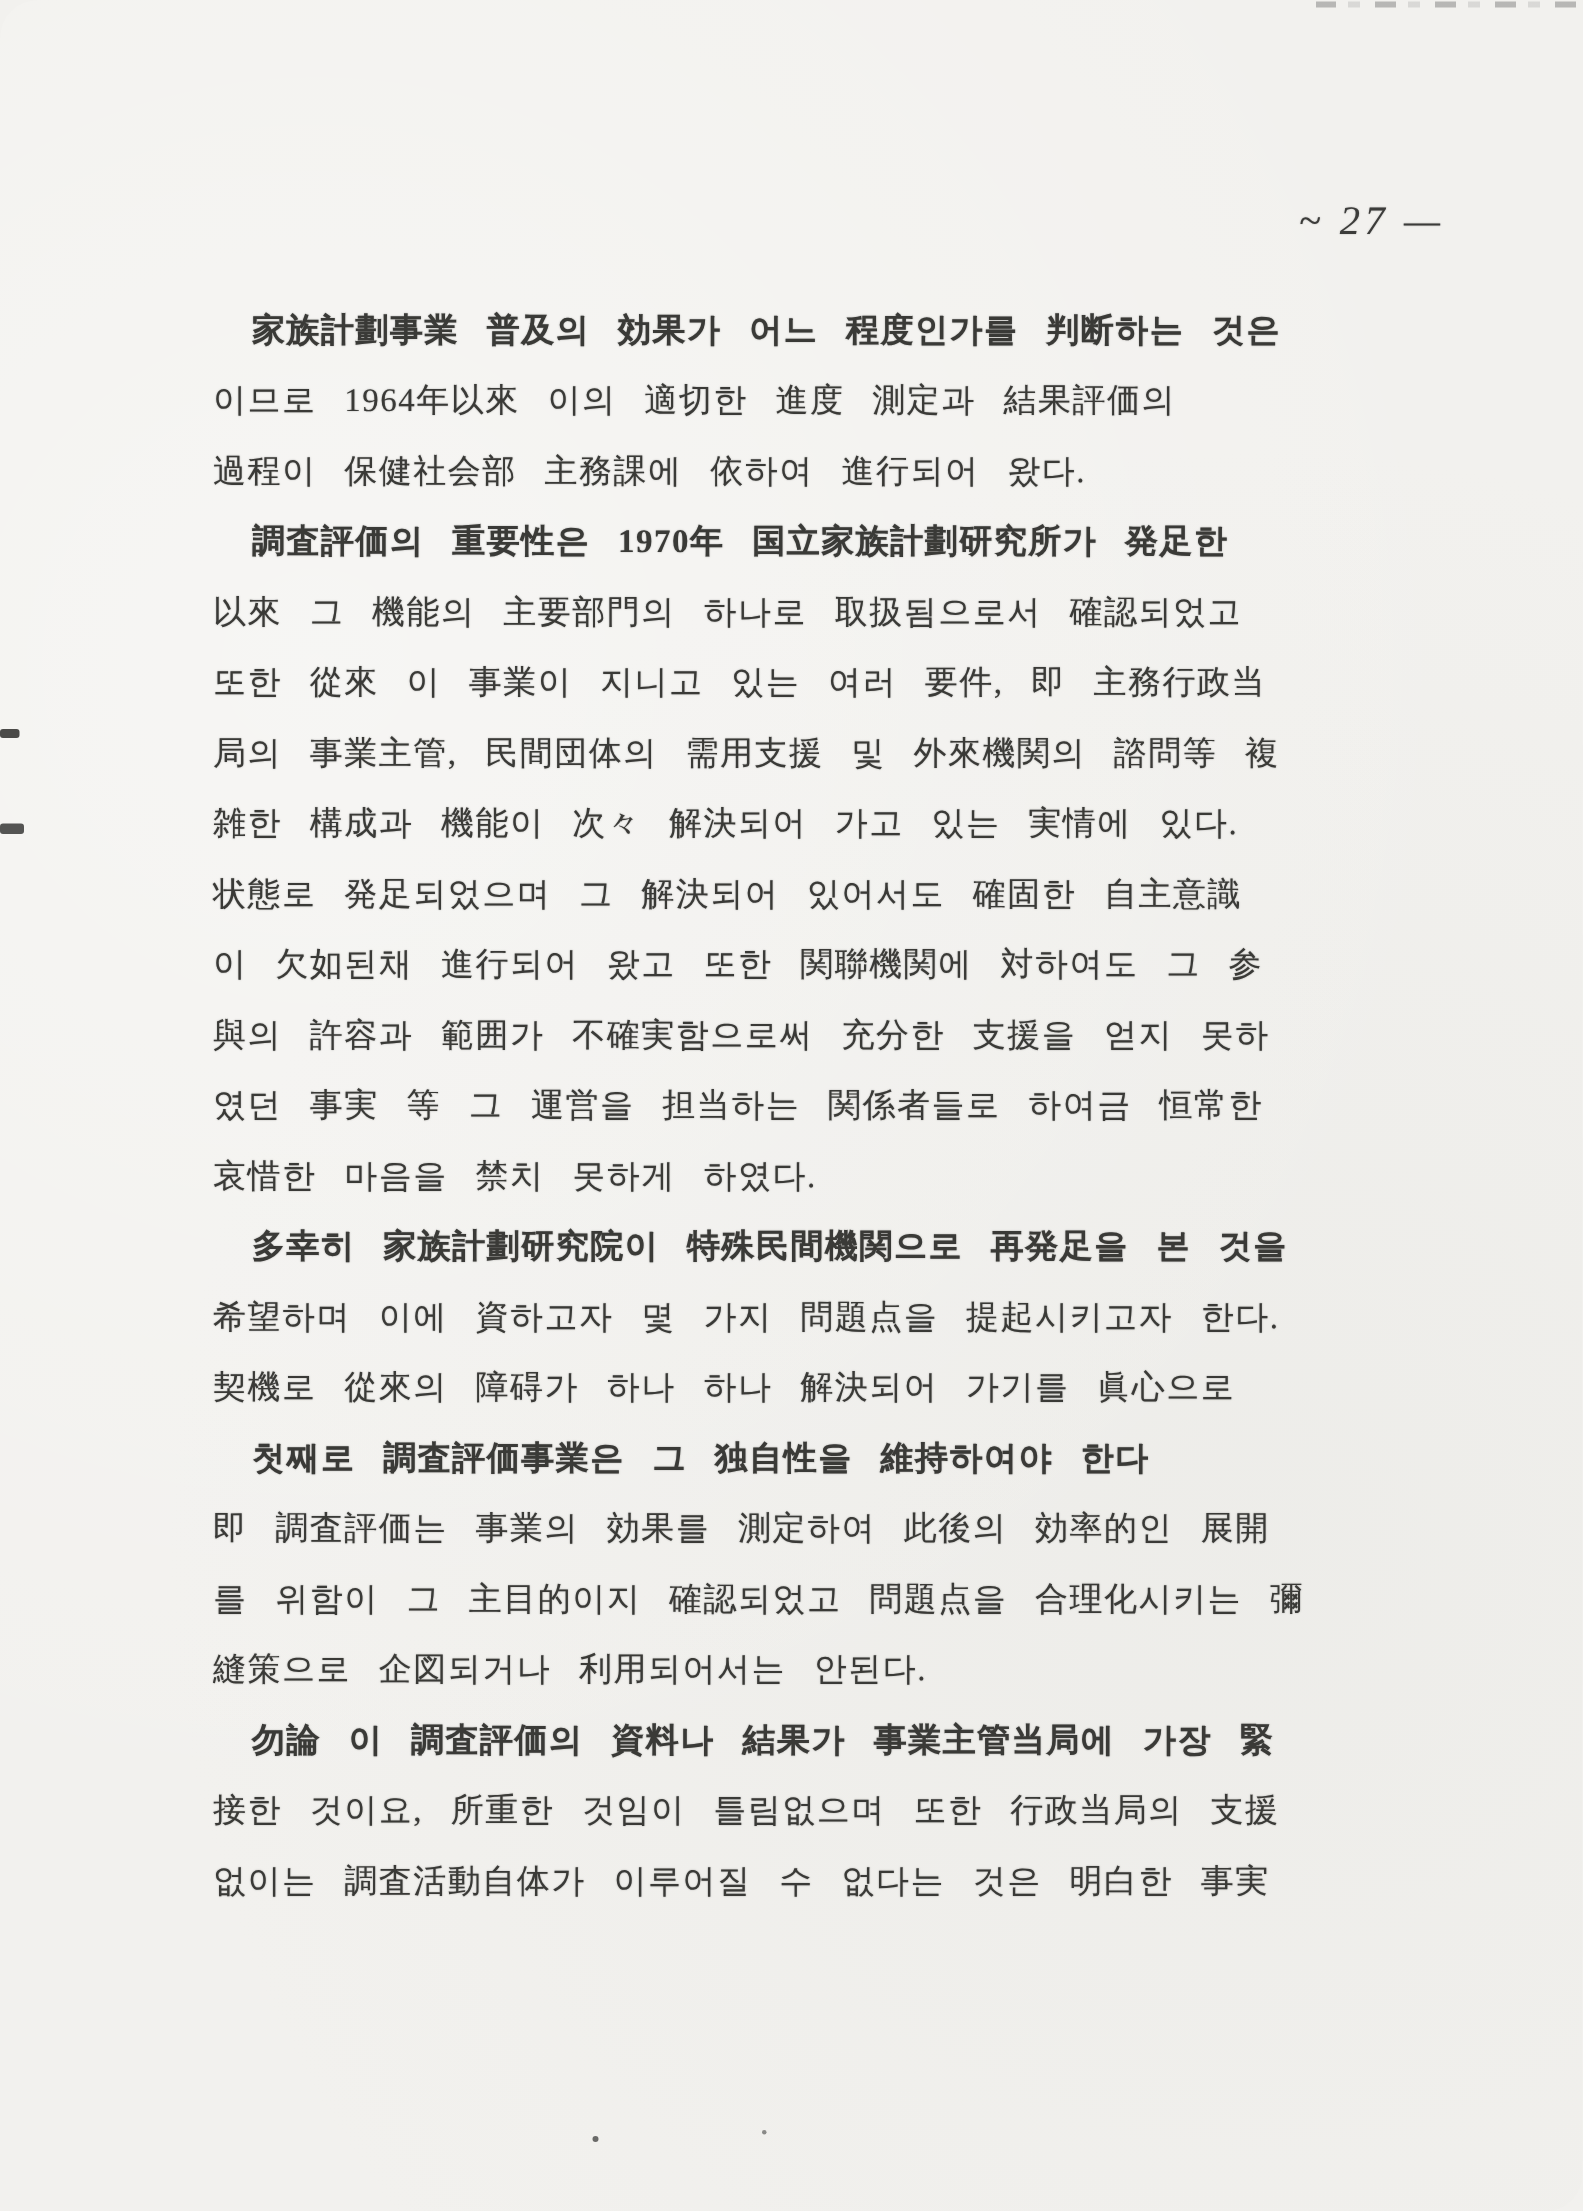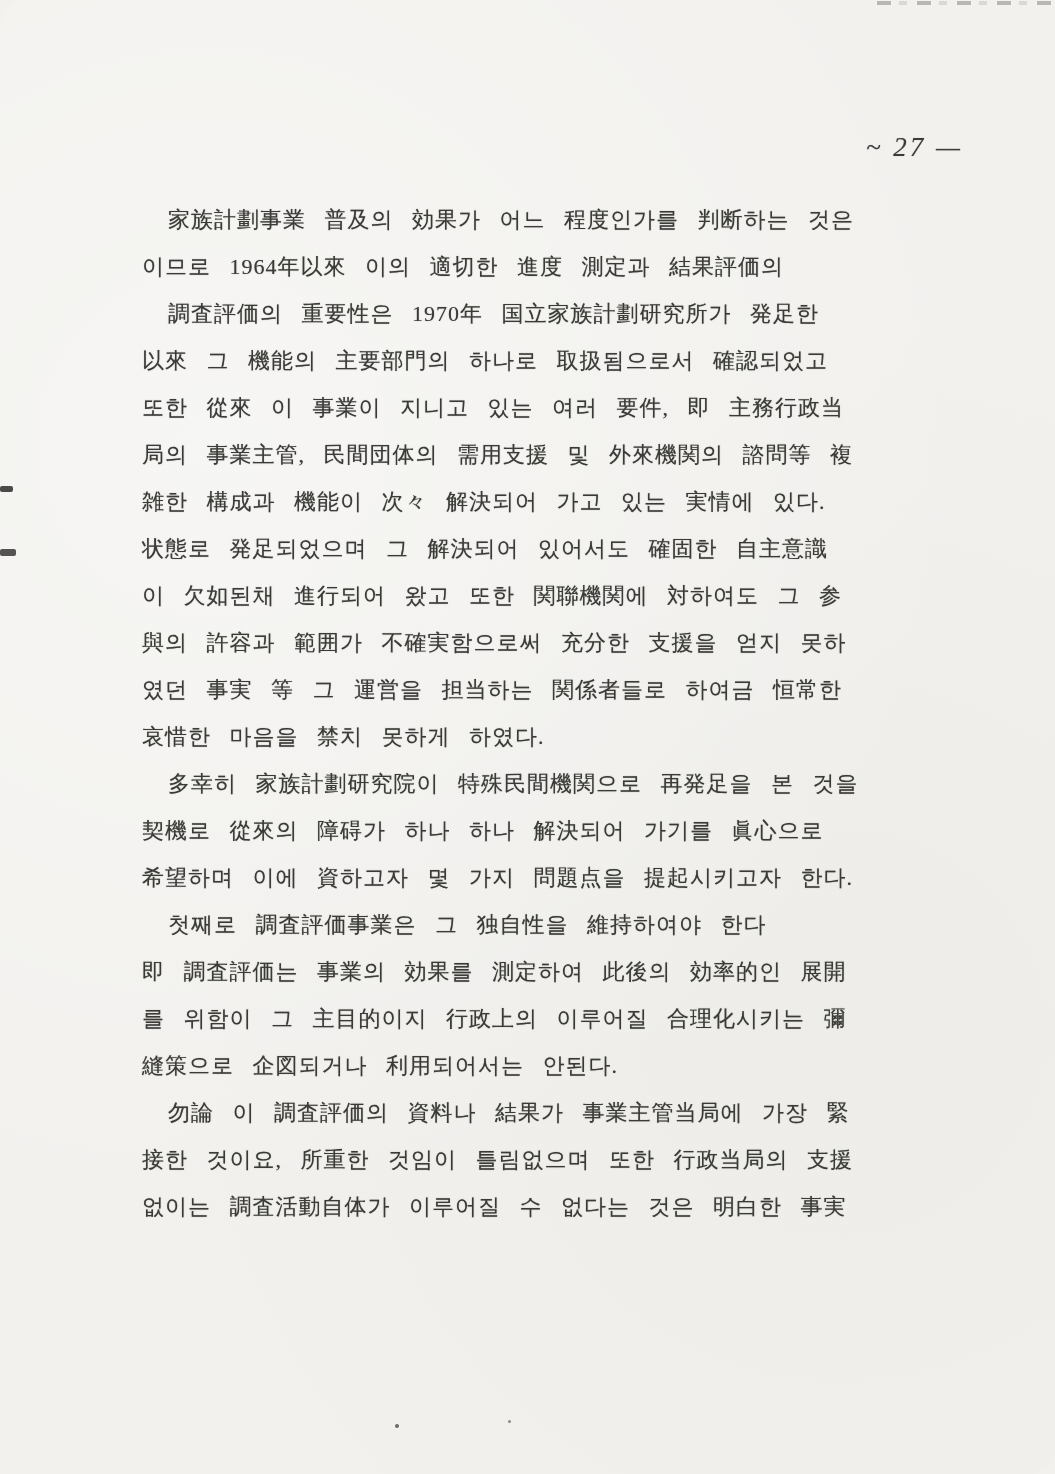--- a/index.html
+++ b/index.html
@@ -44,20 +44,21 @@
     height: 47px;
     line-height: 47px;
     font-size: 22px;
     letter-spacing: 1px;
     word-spacing: 12px;
     white-space: nowrap;
     text-shadow: 0 0 1px rgba(58,58,55,0.5);
   }
   .line.indent {
     padding-left: 26px;
+    font-weight: bold;
   }
   
   .artifact-top-dashes {
     position: absolute;
     top: 1px;
     right: 0;
     width: 178px;
     height: 4px;
     background: repeating-linear-gradient(
       to right,
@@ -116,35 +117,36 @@
   <div class="artifact-left-mark-1"></div>
   <div class="artifact-left-mark-2"></div>
   <div class="artifact-dot-1"></div>
   <div class="artifact-dot-2"></div>
 
   <div class="page-number">~ 27 —</div>
 
   <div class="text-block" id="lines">
       <div class="line indent">家族計劃事業  普及의  効果가  어느  程度인가를  判断하는  것은</div>
       <div class="line">이므로  1964年以來  이의  適切한  進度  測定과  結果評価의</div>
+      <div class="line">過程이  保健社会部  主務課에  依하여  進行되어  왔다.</div>
       <div class="line indent">調査評価의  重要性은  1970年  国立家族計劃研究所가  発足한</div>
       <div class="line">以來  그  機能의  主要部門의  하나로  取扱됨으로서  確認되었고</div>
       <div class="line">또한  從來  이  事業이  지니고  있는  여러  要件,  即  主務行政当</div>
       <div class="line">局의  事業主管,  民間団体의  需用支援  및  外來機関의  諮問等  複</div>
       <div class="line">雑한  構成과  機能이  次々  解決되어  가고  있는  実情에  있다.</div>
       <div class="line">状態로  発足되었으며  그  解決되어  있어서도  確固한  自主意識</div>
       <div class="line">이  欠如된채  進行되어  왔고  또한  関聯機関에  対하여도  그  参</div>
       <div class="line">與의  許容과  範囲가  不確実함으로써  充分한  支援을  얻지  못하</div>
       <div class="line">였던  事実  等  그  運営을  担当하는  関係者들로  하여금  恒常한</div>
       <div class="line">哀惜한  마음을  禁치  못하게  하였다.</div>
       <div class="line indent">多幸히  家族計劃研究院이  特殊民間機関으로  再発足을  본  것을</div>
+      <div class="line">希望하며  이에  資하고자  몇  가지  問題点을  提起시키고자  한다.</div>
       <div class="line">契機로  從來의  障碍가  하나  하나  解決되어  가기를  眞心으로</div>
-      <div class="line">希望하며  이에  資하고자  몇  가지  問題点을  提起시키고자  한다.</div>
       <div class="line indent">첫째로  調査評価事業은  그  独自性을  維持하여야  한다</div>
       <div class="line">即  調査評価는  事業의  効果를  測定하여  此後의  効率的인  展開</div>
-      <div class="line">를  위함이  그  主目的이지  行政上의  이루어질  合理化시키는  彌</div>
+      <div class="line">를  위함이  그  主目的이지  確認되었고  問題点을  合理化시키는  彌</div>
       <div class="line">縫策으로  企図되거나  利用되어서는  안된다.</div>
       <div class="line indent">勿論  이  調査評価의  資料나  結果가  事業主管当局에  가장  緊</div>
       <div class="line">接한  것이요,  所重한  것임이  틀림없으며  또한  行政当局의  支援</div>
       <div class="line">없이는  調査活動自体가  이루어질  수  없다는  것은  明白한  事実</div>
     </div>
 
 </div>
 
 </body></html>

